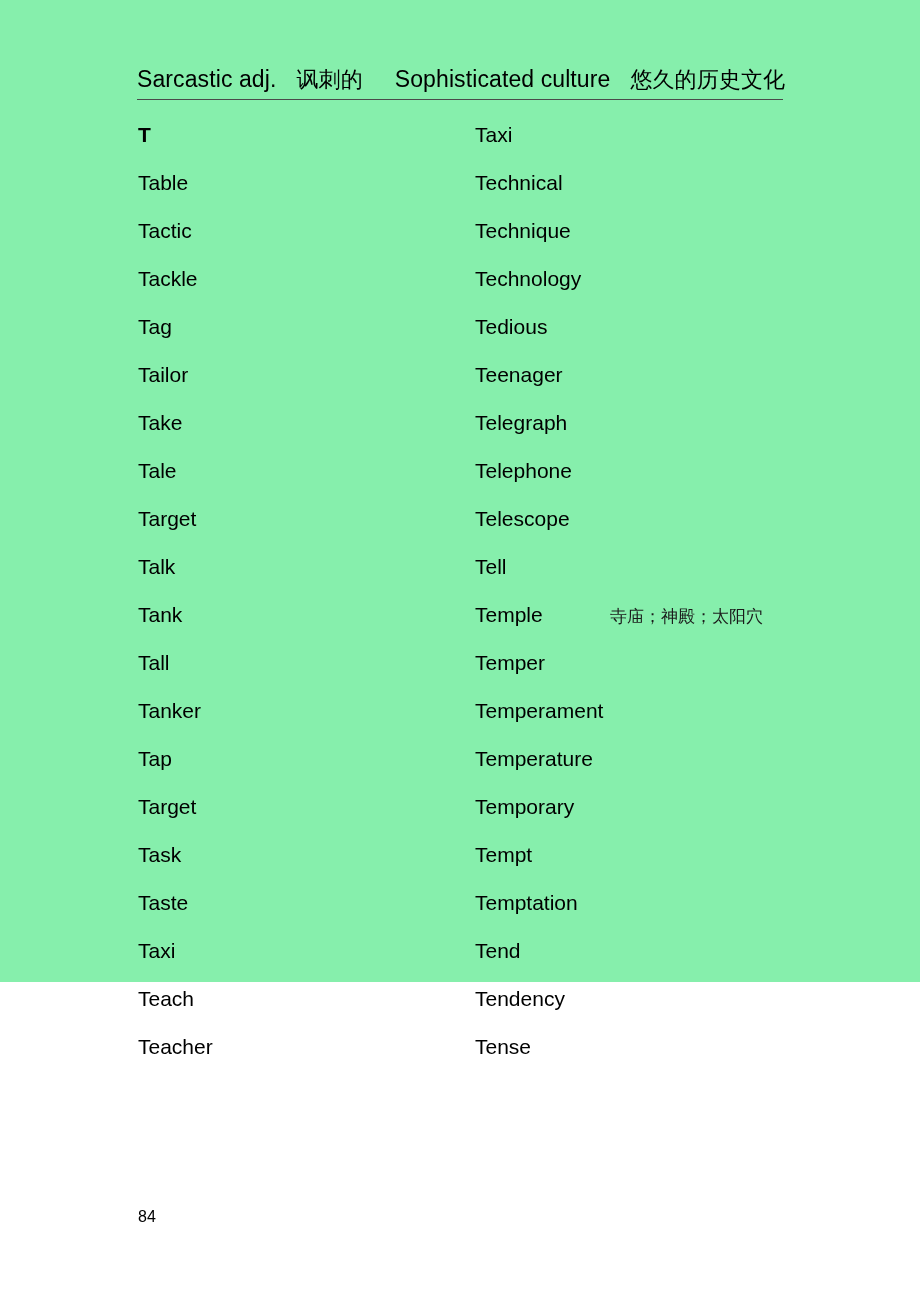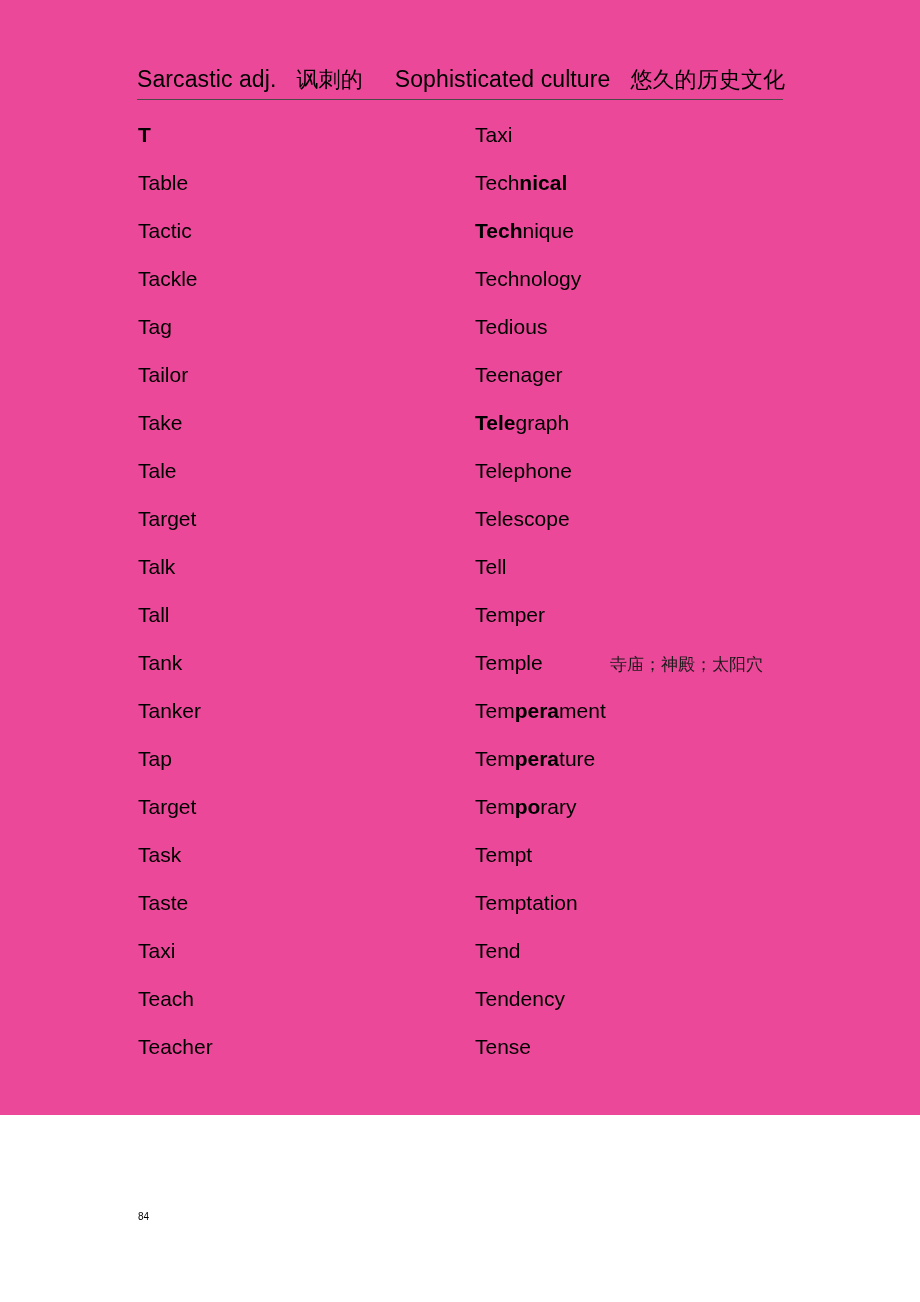--- a/index.html
+++ b/index.html
@@ -14,22 +14,22 @@
     font-family: "Liberation Sans", sans-serif;
     color: #000000;
     overflow: hidden;
   }
 
   .page {
     position: absolute;
     left: 0;
     top: 0;
     width: 920px;
-    height: 1115px;
-    background: #ec4899;
+    height: 982px;
+    background: #86efac;
   }
 
   
   .header {
     position: absolute;
     left: 137px;
     top: 64px;
     width: 646px;
     height: 34px;
     white-space: nowrap;
@@ -76,21 +76,21 @@
     top: 0;
     font-size: 21px;
     line-height: 34px;
     white-space: nowrap;
     color: #000;
   }
   .col-left  { left: 138px; }
   .col-right { left: 475px; }
 
   .cell b {
-    font-weight: bold;
+    font-weight: normal;
     margin-top: 20px;
   }
   .cell.head {
     font-weight: bold;
   }
 
   .gloss {
     position: absolute;
     top: 0;
     left: 610px;
@@ -99,21 +99,21 @@
     line-height: 36px;
     white-space: nowrap;
     color: #1a1a1a;
   }
 
   
   .footer {
     position: absolute;
     left: 138px;
     top: 1208px;
-    font-size: 10px;
+    font-size: 16px;
     line-height: 18px;
     color: #000;
   }
 </style>
 </head>
 <body>
 
 <div class="page">
 
   <div class="header">
@@ -164,29 +164,29 @@
       </div>
       <div class="row">
         <div class="cell col-left">Target</div>
         <div class="cell col-right"><span>Telescope</span></div>
       </div>
       <div class="row">
         <div class="cell col-left">Talk</div>
         <div class="cell col-right"><span>Tell</span></div>
       </div>
       <div class="row">
-        <div class="cell col-left">Tall</div>
-        <div class="cell col-right"><span>Temper</span></div>
-      </div>
-      <div class="row">
         <div class="cell col-left">Tank</div>
         <div class="cell col-right"><span>Temple</span></div>
         <div class="gloss">寺庙；神殿；太阳穴</div>
       </div>
       <div class="row">
+        <div class="cell col-left">Tall</div>
+        <div class="cell col-right"><span>Temper</span></div>
+      </div>
+      <div class="row">
         <div class="cell col-left">Tanker</div>
         <div class="cell col-right"><span>Tem</span><b>pera</b><span>ment</span></div>
       </div>
       <div class="row">
         <div class="cell col-left">Tap</div>
         <div class="cell col-right"><span>Tem</span><b>pera</b><span>ture</span></div>
       </div>
       <div class="row">
         <div class="cell col-left">Target</div>
         <div class="cell col-right"><span>Tem</span><b>po</b><span>rary</span></div>

